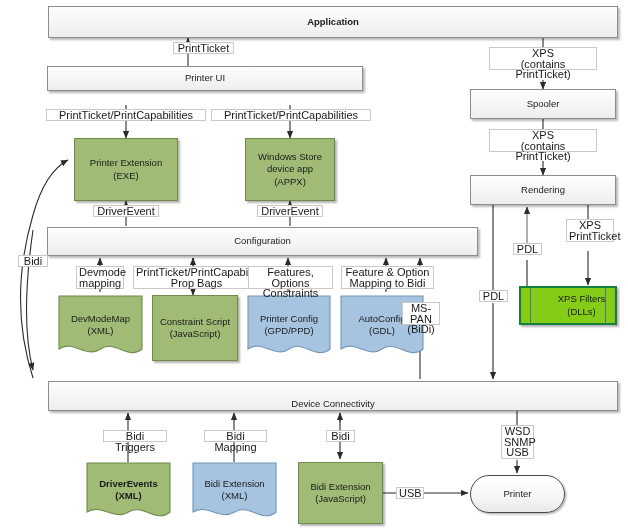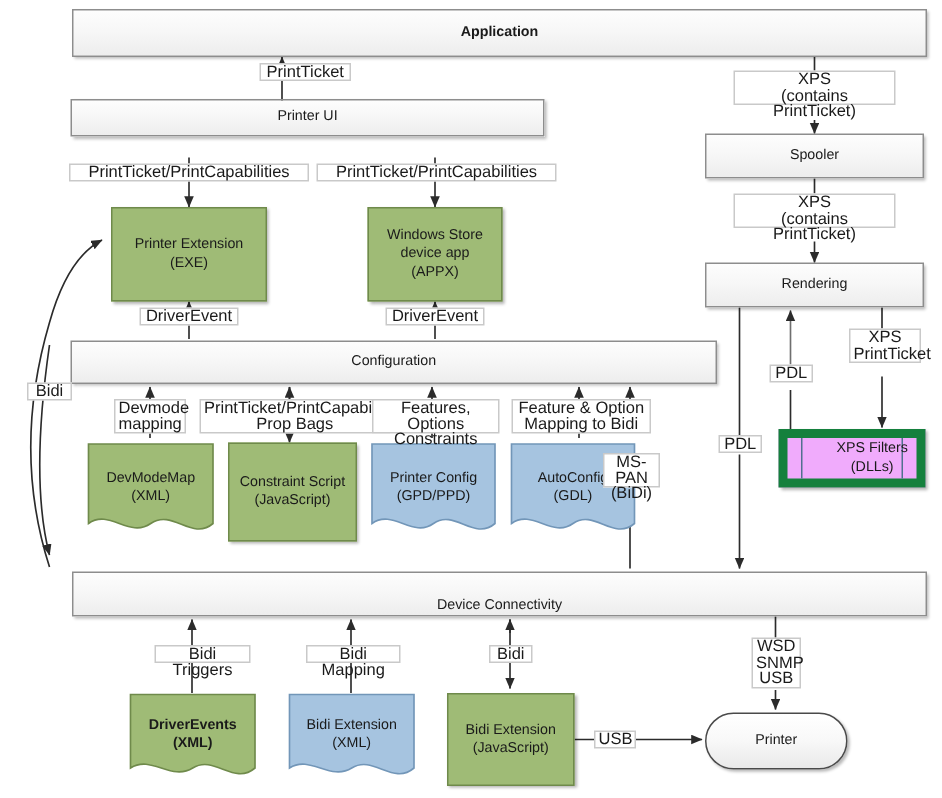--- a/index.html
+++ b/index.html
@@ -19,21 +19,21 @@
   
   .band{
      background:linear-gradient(to bottom,#fdfdfd 0%,#f7f7f7 45%,#ededed 100%);
      border:1px solid #8d8d8d;
      box-shadow:1.5px 1.5px 2px rgba(0,0,0,.28);
   }
 
   
   .green{background:#9fbb76;border:1px solid #6f8a4b;
          box-shadow:1.5px 1.5px 2px rgba(0,0,0,.30);}
-  .blue {background:#f0abfc;border:6px solid #15803d;
+  .blue {background:#84cc16;border:2px solid #15803d;
          box-shadow:1.5px 1.5px 2px rgba(0,0,0,.30);padding-left:27px;}
 
   
   .doc{border:none;background:none;box-shadow:none;}
   .doc svg{position:absolute;left:0;top:0;overflow:visible;}
 
   
   .procbars{position:absolute;left:0;top:0;width:100%;height:100%;z-index:2;}
   .procbars i{position:absolute;top:0;bottom:0;width:1px;background:#50718f;}
 

